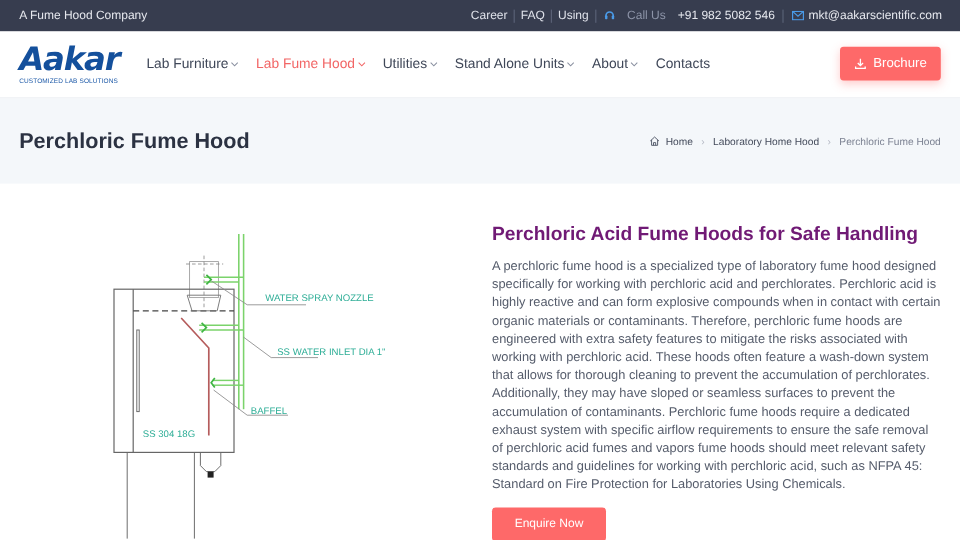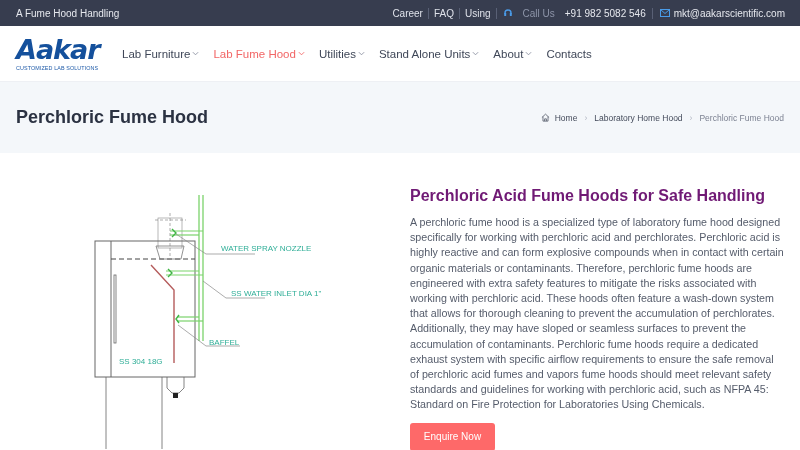--- a/index.html
+++ b/index.html
@@ -23,27 +23,27 @@
 .pagehead{height:71px;background:#f4f7fa;display:flex;align-items:center;justify-content:space-between;padding:0 16px}
 .pagehead h1{font-size:18px;color:#2b3242;font-weight:bold}
 .crumbs{display:flex;align-items:center;font-size:8.5px;color:#444b5b;gap:7px}
 .crumbs .cur{color:#7c8292}
 .crumbs .sep{color:#b3b8c3}
 .main{display:flex;padding-top:30px}
 .figure{width:400px;height:266px;position:relative}
 .content{width:385px;padding-left:10px;padding-top:4px}
 .content h2{font-size:16px;color:#701a75;font-weight:bold;margin-bottom:10px}
 .content p{font-size:10.7px;line-height:15.2px;color:#555c6b}
-.enq{margin-top:10px;width:85px;height:28px;background:#fe6969;border-radius:3px;color:#fff;font-size:10px;display:flex;align-items:center;justify-content:center}
+.enq{margin-top:10px;width:95px;height:28px;background:#fe6969;border-radius:3px;color:#fff;font-size:10px;display:flex;align-items:center;justify-content:center}
 </style>
 </head>
 <body>
 
 <div class="topbar">
-  <span>A Fume Hood Handling</span>
+  <span>A Fume Hood Company</span>
   <div class="right">
     <a class="lnk first">Career</a>
     <a class="lnk">FAQ</a>
     <a class="lnk">Using</a>
     <span class="call">
       <svg width="10" height="10" viewBox="0 0 10 10">
           <path d="M2 6 V5 a3 3 0 0 1 6 0 V6" fill="none" stroke="#4a9be8" stroke-width="1.4"></path>
           <rect x="1.2" y="5" width="2" height="3" rx=".6" fill="#4a9be8"></rect>
           <rect x="6.8" y="5" width="2" height="3" rx=".6" fill="#4a9be8"></rect>
         </svg>
@@ -93,20 +93,26 @@
     <a class="item">
         <span>About</span>
         <svg class="chev" viewBox="0 0 8 8">
           <path d="M1 2.5 L4 5.5 L7 2.5" fill="none" stroke="#8a90a0" stroke-width="1"></path>
         </svg>
       </a>
     <a class="item">
         <span>Contacts</span>
       </a>
   </nav>
+  <a class="brochure">
+    <svg width="10" height="10" viewBox="0 0 10 10">
+        <path d="M5 1 V6.5 M2.8 4.5 L5 6.7 L7.2 4.5 M1 7.5 V9 H9 V7.5" fill="none" stroke="#fff" stroke-width="1.1"></path>
+      </svg>
+    <span>Brochure</span>
+  </a>
 </div>
 
 <div class="pagehead">
   <h1>Perchloric Fume Hood</h1>
   <div class="crumbs">
     <a style="display:flex;align-items:flex-start;gap:5px">
       <svg width="9" height="9" viewBox="0 0 10 10">
           <path d="M1 5 L5 1.3 L9 5 M2.2 4 V9 H7.8 V4 M4 9 V6.5 H6 V9" fill="none" stroke="#555c6b" stroke-width=".9"></path>
         </svg>
       <span>Home</span>

